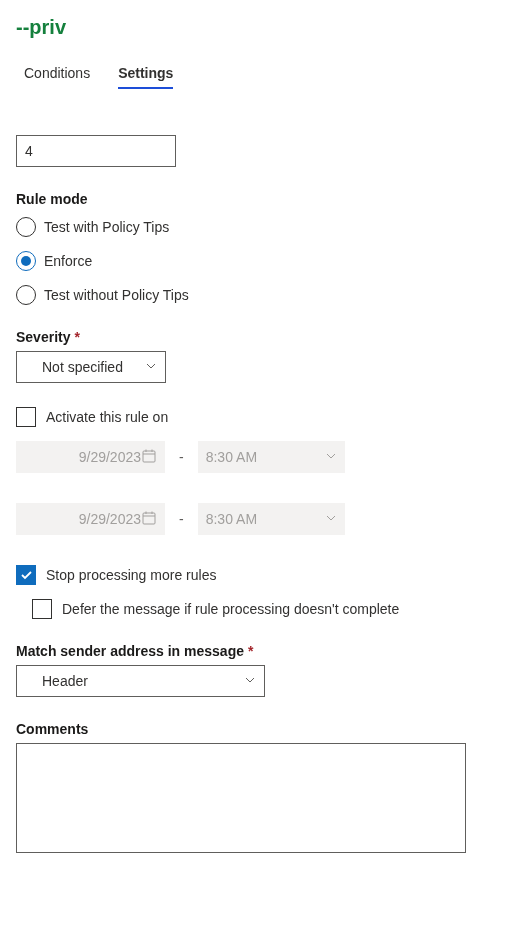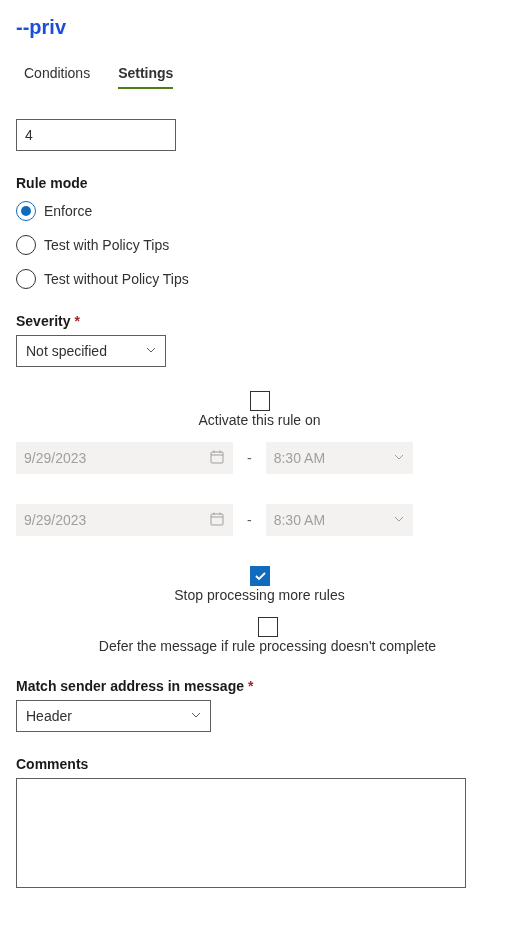--- a/index.html
+++ b/index.html
@@ -11,39 +11,39 @@
       font-family: "Segoe UI", -apple-system, sans-serif;
       font-size: 14px;
       color: #323130;
       background: #fff;
       padding: 16px;
       width: 519px;
     }
     .page-title {
       font-size: 20px;
       font-weight: 700;
-      color: #1d4ed8;
+      color: #15803d;
       margin-bottom: 20px;
     }
     .tabs {
       display: flex;
       gap: 28px;
-      margin-bottom: 30px;
+      margin-bottom: 46px;
       padding-left: 8px;
     }
     .tab {
       font-size: 14px;
       color: #323130;
       padding: 6px 0;
       cursor: pointer;
       border-bottom: 2px solid transparent;
     }
     .tab.active {
       font-weight: 600;
-      border-bottom: 2px solid #4d7c0f;
+      border-bottom: 2px solid #1d4ed8;
     }
     .field-label {
       font-size: 14px;
       font-weight: 600;
       color: #1b1a19;
       margin-bottom: 6px;
       display: block;
     }
     .required {
       color: #a4262c;
@@ -95,48 +95,47 @@
       border-radius: 50%;
       background: #0f6cbd;
       display: block;
     }
     .radio-label {
       font-size: 14px;
     }
     .select {
       border: 1px solid #605e5c;
       height: 32px;
-      padding: 4px 28px 4px 9px;
+      padding: 4px 28px 4px 25px;
       font-size: 14px;
       background: #fff;
       display: inline-flex;
       align-items: center;
       position: relative;
       cursor: pointer;
       color: #323130;
     }
     .select.severity {
       width: 150px;
     }
     .select.sender-addr {
-      width: 195px;
+      width: 249px;
     }
     .chevron-down {
       position: absolute;
       right: 8px;
       top: 50%;
       transform: translateY(-50%);
       pointer-events: none;
     }
     .checkbox-row {
       display: flex;
       align-items: center;
-      gap: 1px;
+      gap: 10px;
       cursor: pointer;
-      flex-direction: column;
     }
     .checkbox {
       width: 20px;
       height: 20px;
       border: 1px solid #323130;
       display: inline-flex;
       align-items: center;
       justify-content: center;
       flex-shrink: 0;
       background: #fff;
@@ -159,22 +158,22 @@
       height: 32px;
       display: flex;
       align-items: center;
       padding: 0 8px;
       color: #a19f9d;
       font-size: 14px;
       position: relative;
       border: none;
     }
     .date-field {
-      width: 217px;
-      justify-content: space-between;
+      width: 149px;
+      justify-content: flex-end;
     }
     .time-field {
       width: 147px;
       justify-content: space-between;
     }
     .dash {
       color: #605e5c;
     }
     .cal-icon {
       color: #a19f9d;
@@ -203,26 +202,26 @@
 </div>
 
 <div class="section">
   <input class="text-input priority" value="4" style="">
 </div>
 
 <div class="section">
   <span class="field-label">Rule mode</span>
   <div class="radio-group">
     <div class="radio-row">
+      <span class="radio"></span>
+      <span class="radio-label">Test with Policy Tips</span>
+    </div>
+    <div class="radio-row">
       <span class="radio checked"></span>
       <span class="radio-label">Enforce</span>
-    </div>
-    <div class="radio-row">
-      <span class="radio"></span>
-      <span class="radio-label">Test with Policy Tips</span>
     </div>
     <div class="radio-row">
       <span class="radio"></span>
       <span class="radio-label">Test without Policy Tips</span>
     </div>
   </div>
 </div>
 
 <div class="section">
   <label class="field-label">

